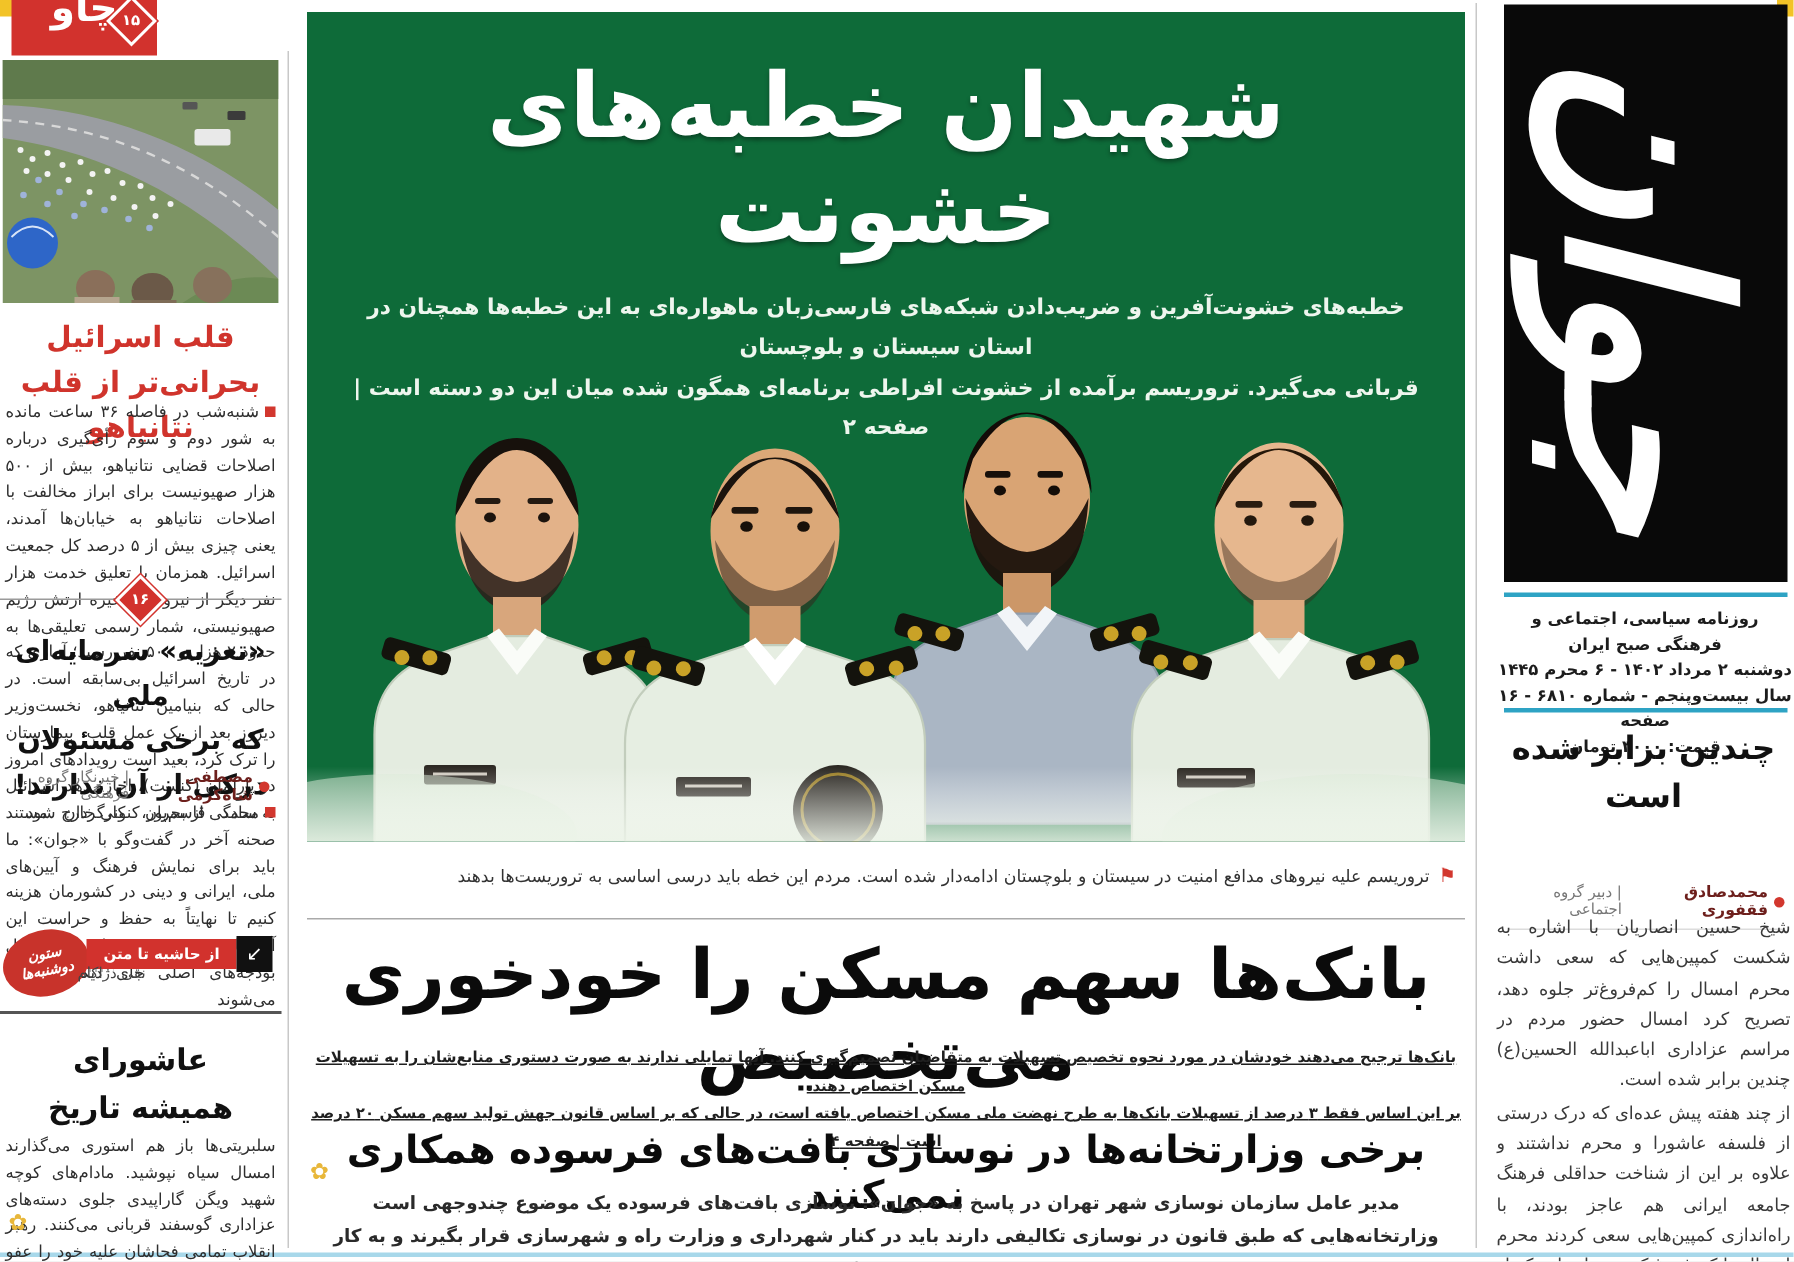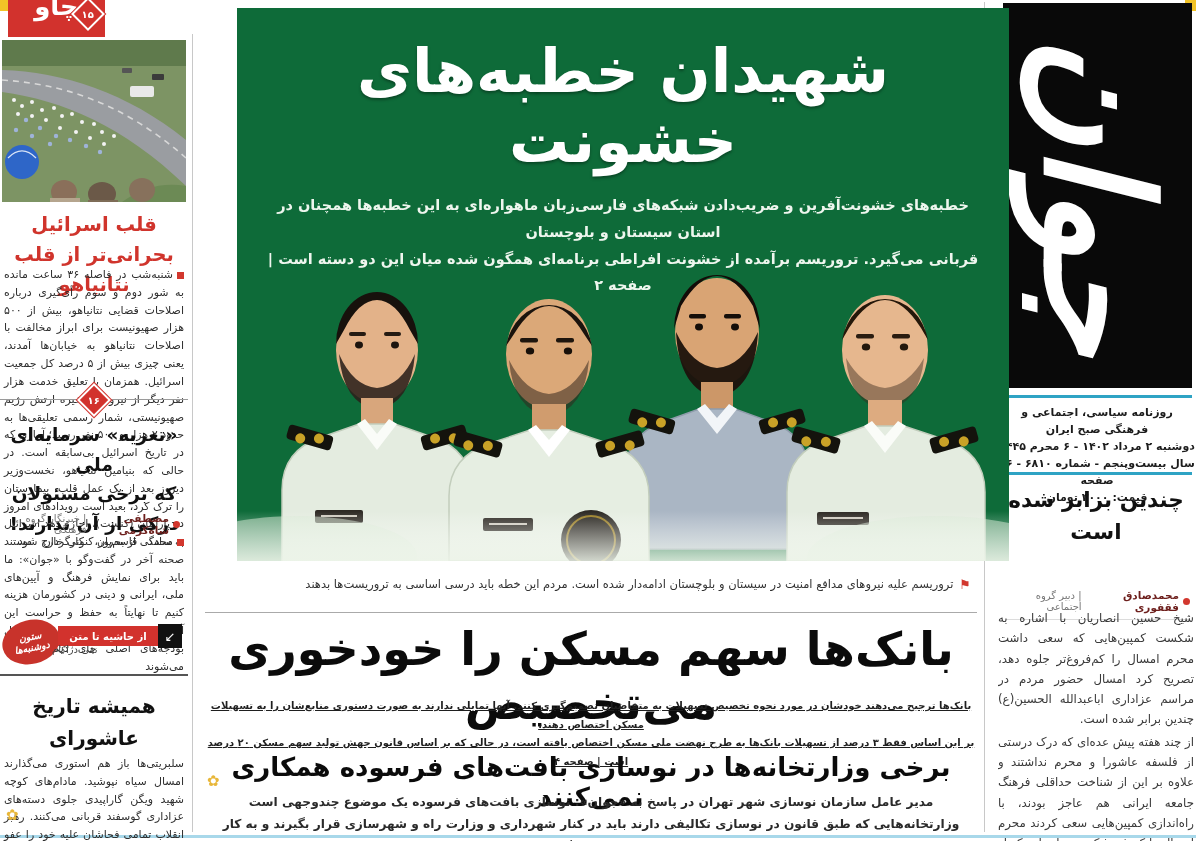--- a/index.html
+++ b/index.html
@@ -37,21 +37,21 @@
   .byline .dot { width:7px; height:7px; border-radius:50%; background:#d2372e; flex:0 0 auto; }
   .byline b { color:#6d1f1c; font-size:10.5px; }
   #mourning-byline { left:1006px; top:589px; width:184px;
     border-bottom:1px solid #dcdcdc; padding-bottom:6px; justify-content:center; }
   #mourning-body { left:998px; top:608px; width:196px; height:233px; overflow:hidden;
     font-size:11.8px; color:#3a3a3a; text-align:justify; line-height:1.72; }
   #mourning-body p { margin-bottom:2px; }
 
   
   #green-box { left:205px; top:8px; width:772px; height:553px;
-    background:#0e6b39; overflow:hidden;margin-left:32px; }
+    background:#0e6b39; overflow:hidden; }
   #lead-headline { margin-top:28px; text-align:center; color:#ffffff;
     font-size:60px; font-weight:bold; letter-spacing:-1px;
     text-shadow:0 2px 3px rgba(0,0,0,.35); }
   #lead-sub { margin-top:16px; text-align:center; color:#eef6ee;
     font-size:14.5px; font-weight:bold; line-height:1.85; padding:0 30px; }
   #officers { position:absolute; bottom:0; left:0; width:772px; height:335px; }
 
   #lead-caption { left:205px; top:577px; width:772px; text-align:right;
     font-size:11.5px; color:#333; padding-right:6px; direction:rtl;
     display:flex; flex-direction:row; gap:6px; align-items:center; justify-content:flex-start; }
@@ -377,19 +377,19 @@
     </div>
     <div class="hatch" id="hatch-a"></div>
     <div id="margin-label">از حاشیه تا متن</div>
     <div class="hatch" id="hatch-b"></div>
     <div id="corner-icon">↙</div>
     <div id="monday-author">نقی دژاکام</div>
   </div>
   <div class="abs" id="monday-rule"></div>
 
   <div class="abs" id="ashura-head">
+    <div>عاشورای</div>
     <div>همیشه تاریخ</div>
-    <div>عاشورای</div>
   </div>
   <div class="abs body-text" id="ashura-body">سلبریتی‌ها باز هم استوری می‌گذارند امسال سیاه نپوشید. مادام‌های کوچه شهید ویگن گاراپیدی جلوی دسته‌های عزاداری گوسفند قربانی می‌کنند. رهبر انقلاب تمامی فحاشان علیه خود را عفو می‌کند. فحاشان عصبانی‌تر می‌شوند کسی محلشان نمی‌گذارد. به امام فحش می‌دهند کسی دستگیرشان نمی‌کند تندتر می‌نویسند | صفحه ۲</div>
   <div class="abs ornament" id="ashura-orn">✿</div>
 
 </div>
 
 </body></html>

